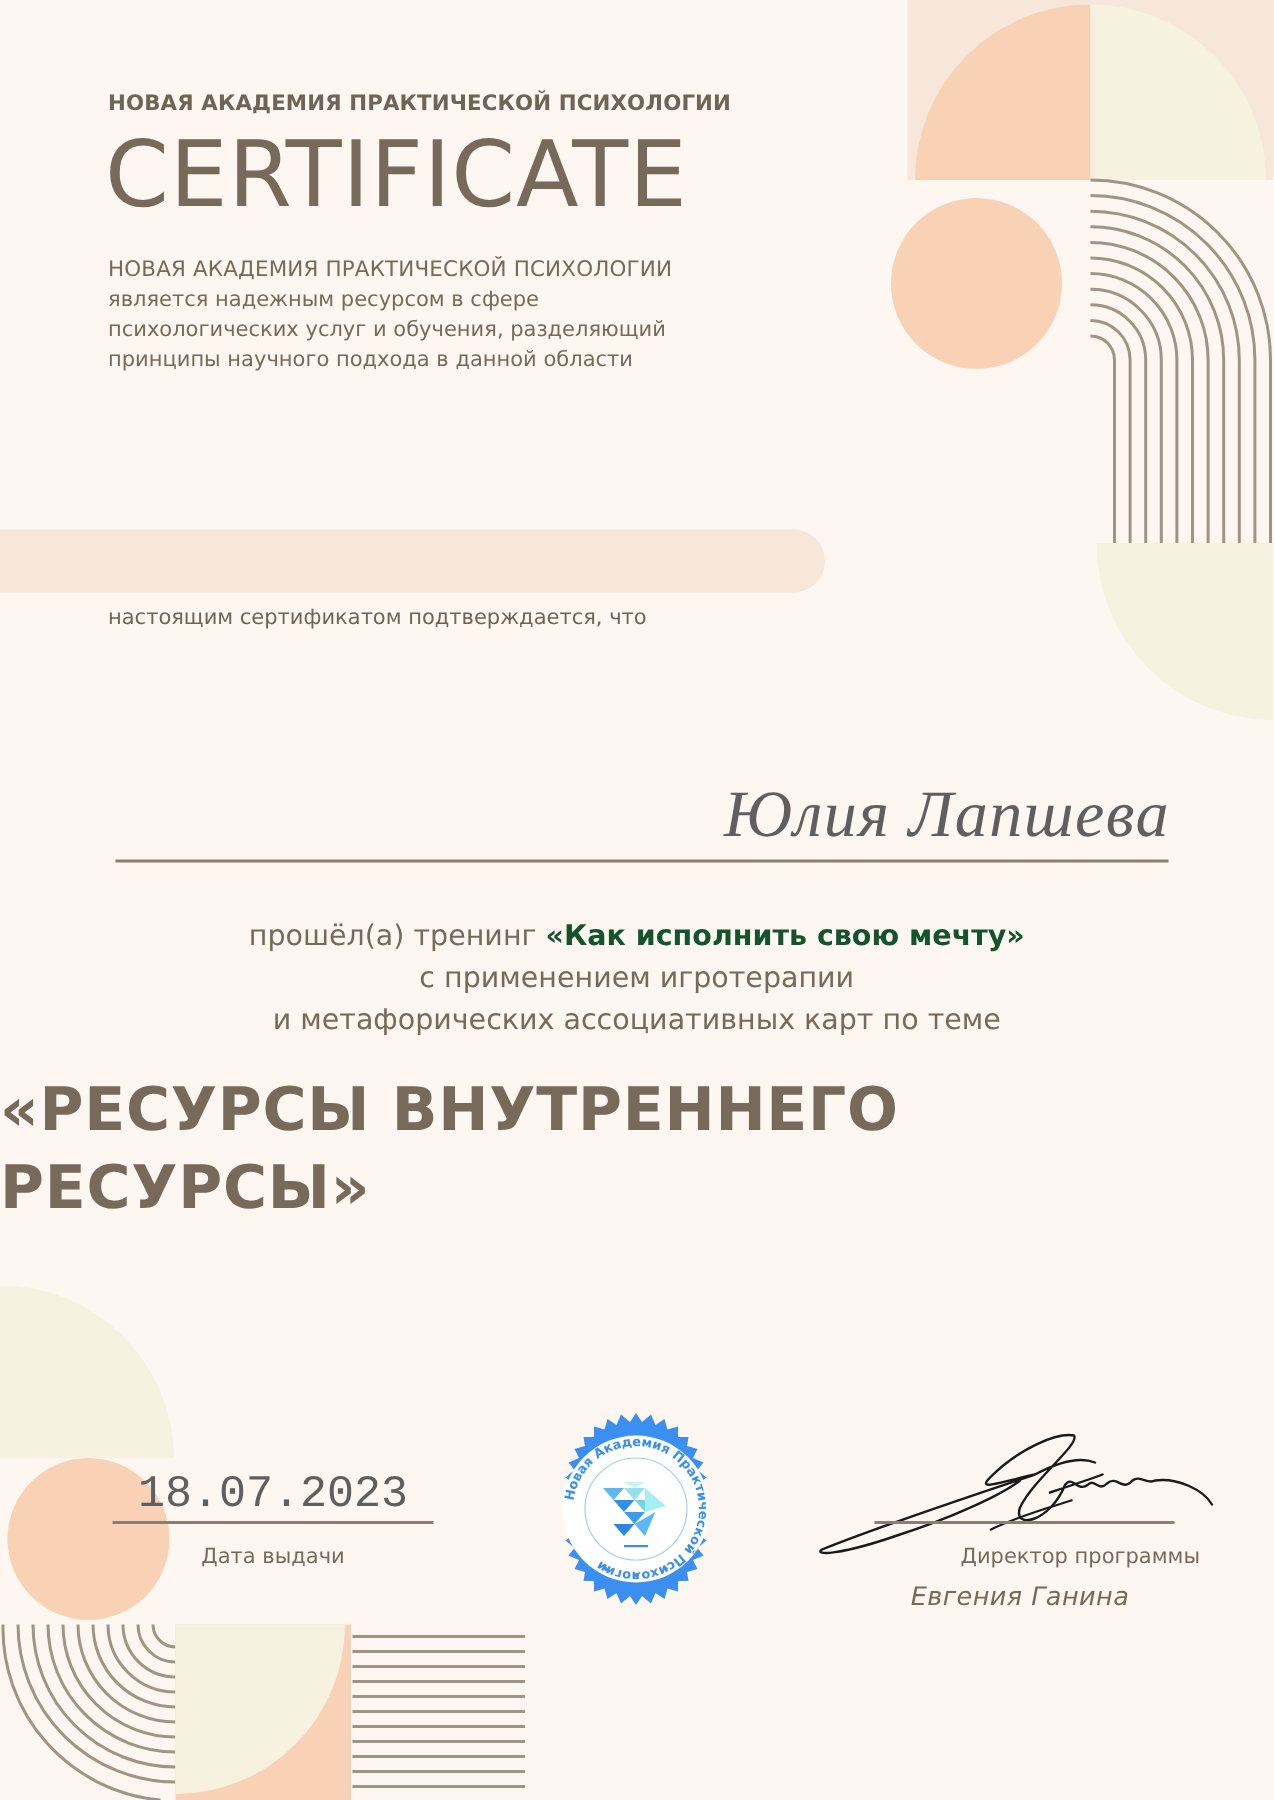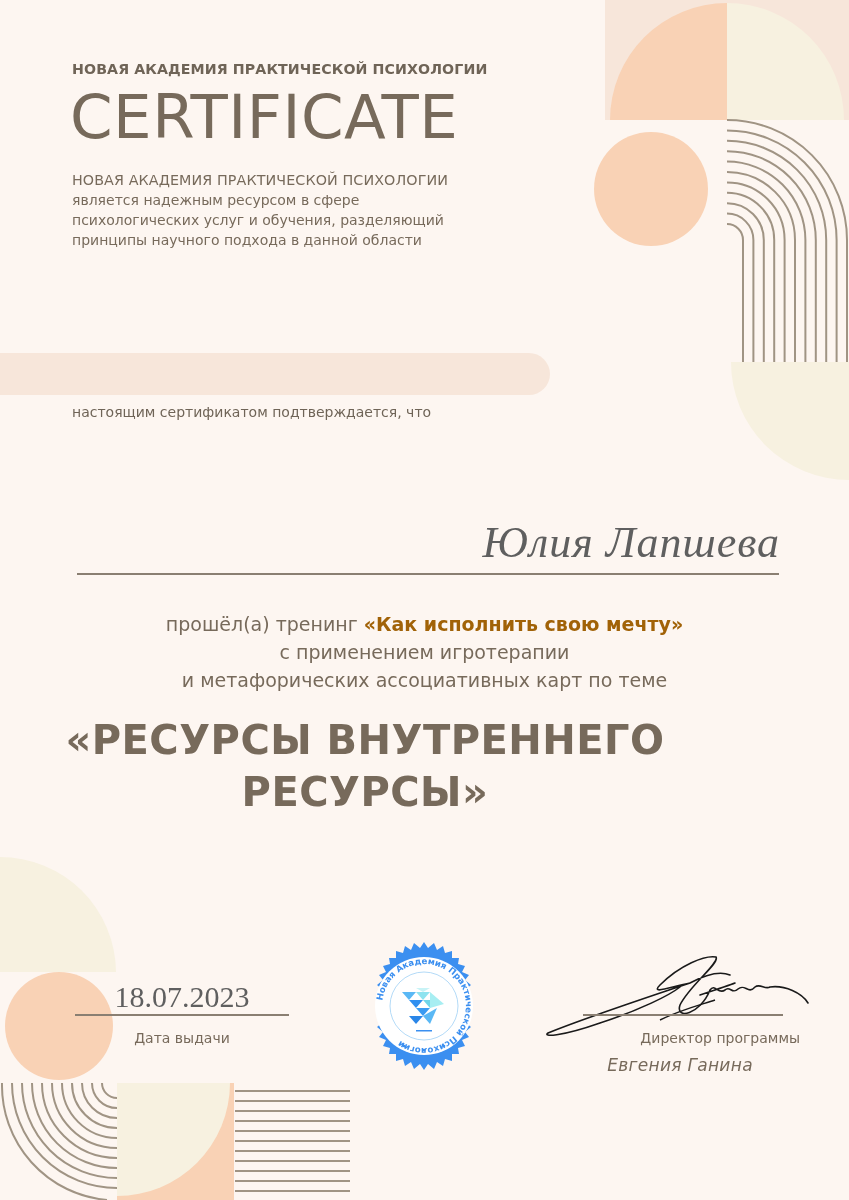--- a/index.html
+++ b/index.html
@@ -8,23 +8,23 @@
   svg.deco { position: absolute; left: 0; top: 0; }
   .academy-top { left: 72px; top: 61px; font-size: 14.2px; font-weight: bold; letter-spacing: 0.1px; color: #6f6457; white-space: nowrap; }
   .cert-title { left: 70px; top: 86px; font-size: 61px; font-weight: normal; letter-spacing: 0.5px; color: #776a5b; white-space: nowrap; line-height: 1; }
   .desc { left: 72px; top: 170px; font-size: 14px; line-height: 20px; color: #776a5b; }
   .desc .desc-head { font-size: 14.3px; letter-spacing: 0.1px; }
   .band { left: 0; top: 353px; width: 550px; height: 42px; background: #f7e6da; border-radius: 0 21px 21px 0; }
   .band-text { left: 72px; top: 366px; font-size: 14px; color: #6f6457; white-space: nowrap; margin-top: 38px; }
   .name { left: 78px; width: 702px; top: 517px; text-align: right; font-family: Liberation Serif, serif; font-style: italic; font-size: 44px; color: #5f5f5f; letter-spacing: 1px; }
   .name-line { left: 77px; top: 573px; width: 702px; height: 2px; background: #8a7f72; }
   .course { left: 0; width: 849px; top: 610px; text-align: center; font-size: 19px; line-height: 28px; color: #776a5b; }
-  .course b { font-weight: bold; color: #a16207; }
-  .topic { left: 0; width: 730px; top: 714px; text-align: center; font-size: 40px; line-height: 52px; font-weight: bold; color: #776a5b; letter-spacing: 0.5px; }
-  .date { left: 75px; width: 214px; top: 980px; text-align: center; font-family: Liberation Serif, serif; font-size: 30px; color: #5f5f5f; }
+  .course b { font-weight: bold; color: #14532d; }
+  .topic { left: 0; width: 730px; top: 714px; text-align: left; font-size: 40px; line-height: 52px; font-weight: bold; color: #776a5b; letter-spacing: 0.5px; }
+  .date { left: 75px; width: 214px; top: 980px; text-align: center; font-family: Liberation Mono, monospace; font-size: 30px; color: #5f5f5f; }
   .date-line { left: 75px; top: 1014px; width: 214px; height: 2px; background: #8a7f72; }
   .date-label { left: 75px; width: 214px; top: 1030px; text-align: center; font-size: 14px; color: #776a5b; }
   .sign-line { left: 583px; top: 1014px; width: 200px; height: 2px; background: #8a7f72; }
   .sign-label { left: 560px; width: 240px; top: 1030px; text-align: right; font-size: 14px; color: #776a5b; }
   .sign-name { left: 560px; width: 240px; top: 1055px; text-align: center; font-size: 17px; color: #776a5b; letter-spacing: 0.3px; font-style: italic; }
   .signature { left: 540px; top: 945px; }
   .seal { left: 360px; top: 942px; }
 </style>
 </head>
 <body>

